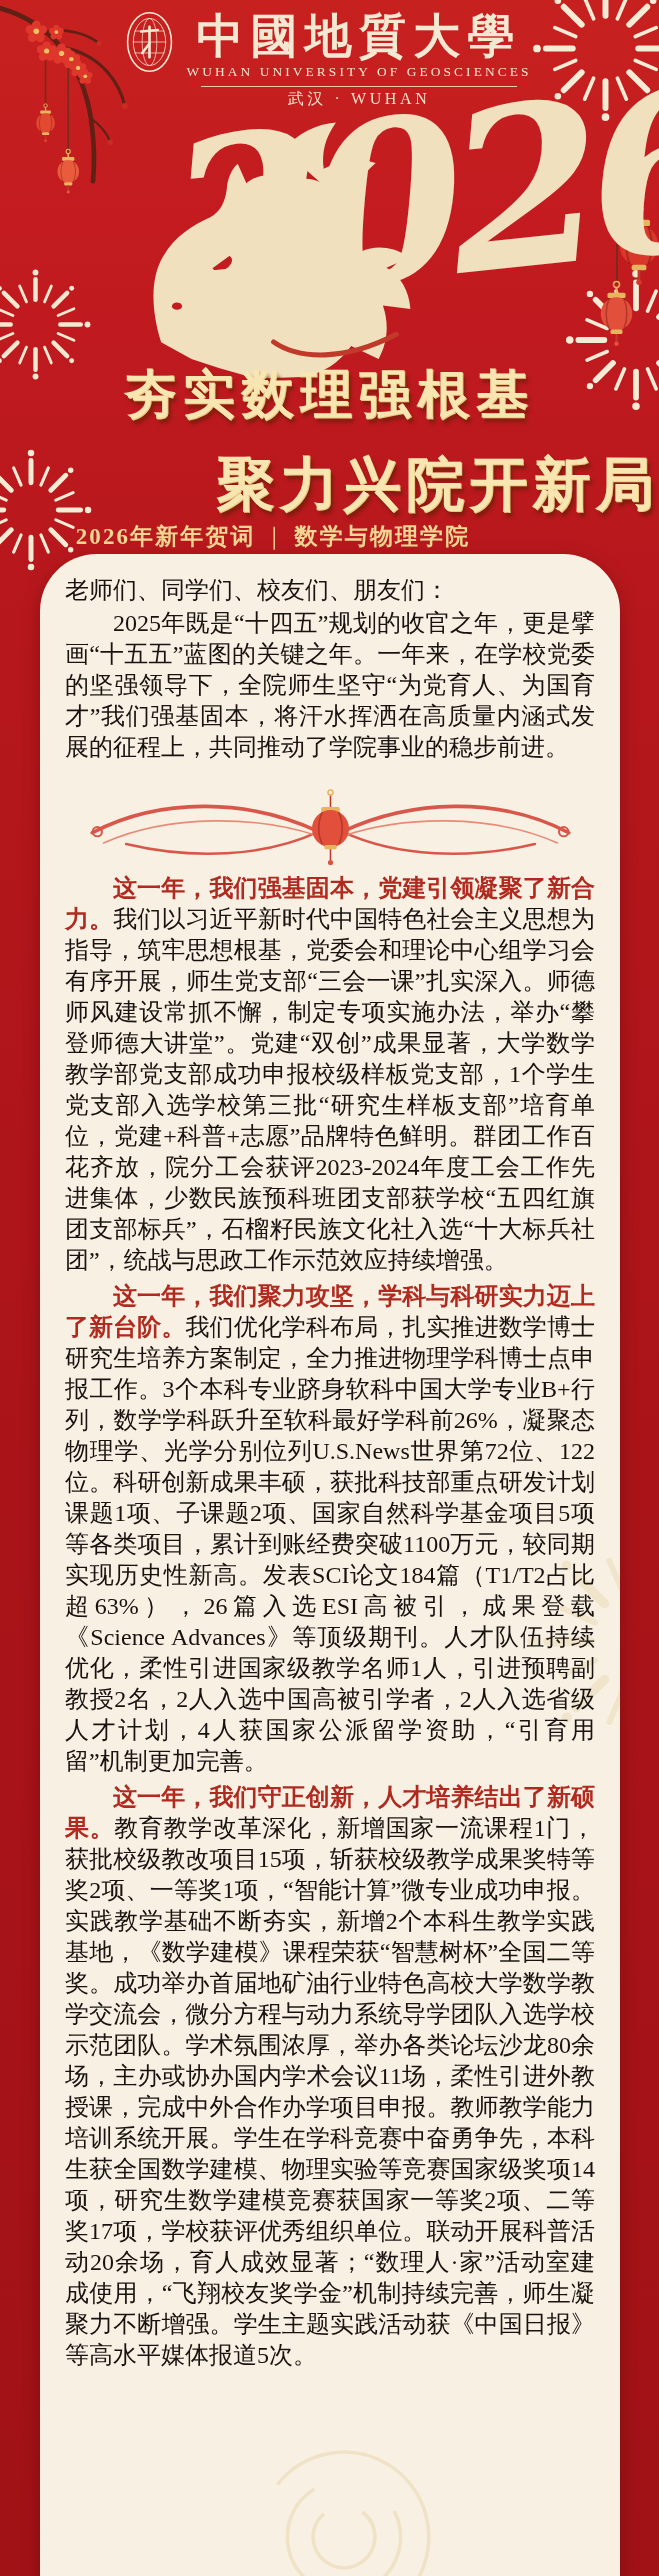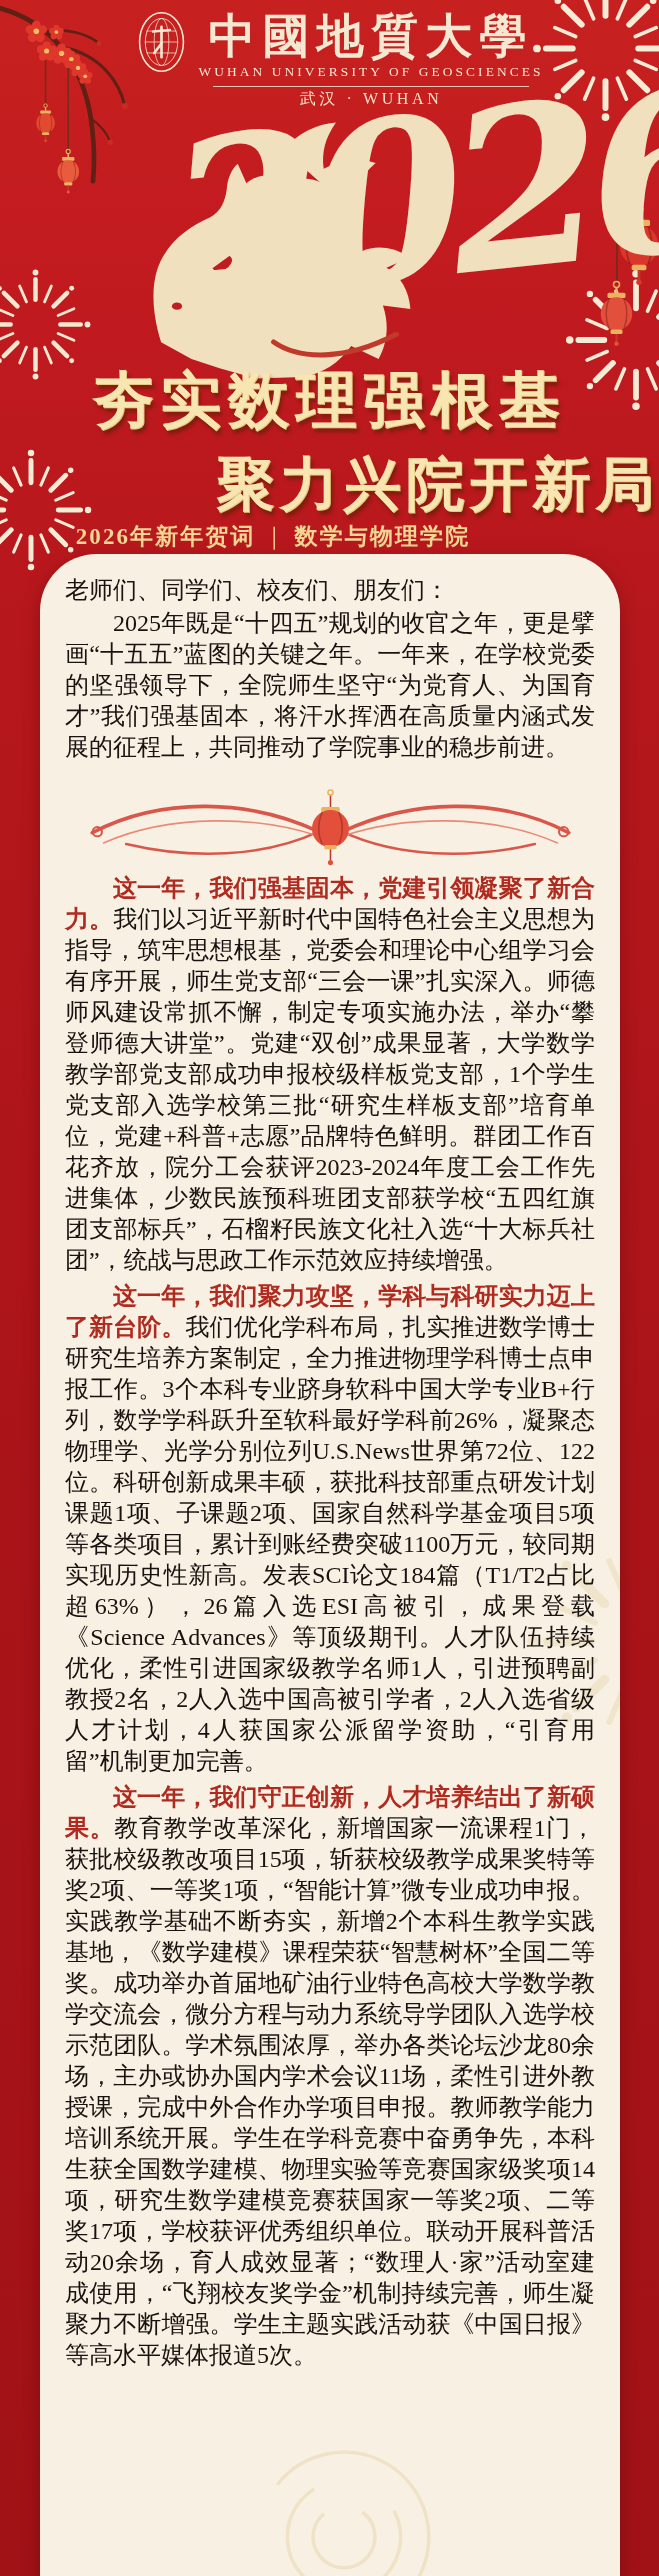--- a/index.html
+++ b/index.html
@@ -13,40 +13,40 @@
     z-index:0;}
 
   
   .abs{position:absolute;}
   .fw{position:absolute;z-index:1;}
   .fw svg{display:block;width:100%;height:100%;}
   .lant{position:absolute;z-index:1;}
   .string{position:absolute;width:1.5px;background:#7a2a1a;z-index:1;}
 
   
-  .logo{position:absolute;left:138px;top:11.3px;display:flex;align-items:flex-start;z-index:2;color:#f3e9d2;}
+  .logo{position:absolute;left:126px;top:11.3px;display:flex;align-items:flex-start;z-index:2;color:#f3e9d2;}
   .logo-text{margin-left:13.4px;text-align:center;}
   .logo-cn{font-size:47px;line-height:50px;font-weight:700;letter-spacing:7.2px;white-space:nowrap;}
   .logo-en{font-size:13.4px;letter-spacing:3.1px;margin-top:3.1px;white-space:nowrap;}
   .logo-rule{height:0.5px;background:rgba(243,233,210,.85);margin:5.2px 14.4px 3.1px 14.4px;}
   .logo-city{font-size:16px;letter-spacing:3.6px;color:#f0e4c9;}
 
   
   .year-art{position:absolute;left:0;top:77px;width:659px;height:289px;z-index:1;}
   .year-digits{position:absolute;left:170px;top:-20.6px;width:479px;text-align:center;
     font-size:222px;line-height:289px;font-style:italic;font-weight:700;
     color:#f0e0bd;letter-spacing:-14.4px;transform:rotate(-6deg);
     font-family:"DejaVu Serif","Liberation Serif",serif;}
   .horse{position:absolute;left:67px;top:15.5px;width:392px;height:289px;}
 
   
   .title1,.title2{position:absolute;left:0;width:659px;text-align:center;z-index:2;
     font-weight:900;color:#f7e6b2;
     text-shadow:1px 1px 0 #e9c87e,3.1px 4.6px 3.6px rgba(92,32,4,.6);}
-  .title1{top:360px;font-size:61px;letter-spacing:6.7px;}
+  .title1{top:360px;font-size:52px;letter-spacing:6.7px;}
   .title2{top:446px;font-size:58px;letter-spacing:5.2px;text-align:right;}
   .subtitle{position:absolute;left:0;top:521px;width:546px;text-align:center;z-index:2;
     color:#f0d793;font-size:23px;letter-spacing:2.1px;font-weight:700;}
   .subtitle .bar{font-weight:400;padding:0 7.2px;}
 
   
   .card{position:absolute;left:40px;top:554px;width:580px;height:2780px;
     background:#f8f1e3;border-radius:57px;z-index:2;overflow:hidden;
     box-shadow:0 5.2px 17.5px rgba(70,0,0,.35);}
   .card .wm{position:absolute;z-index:0;opacity:.5;}

